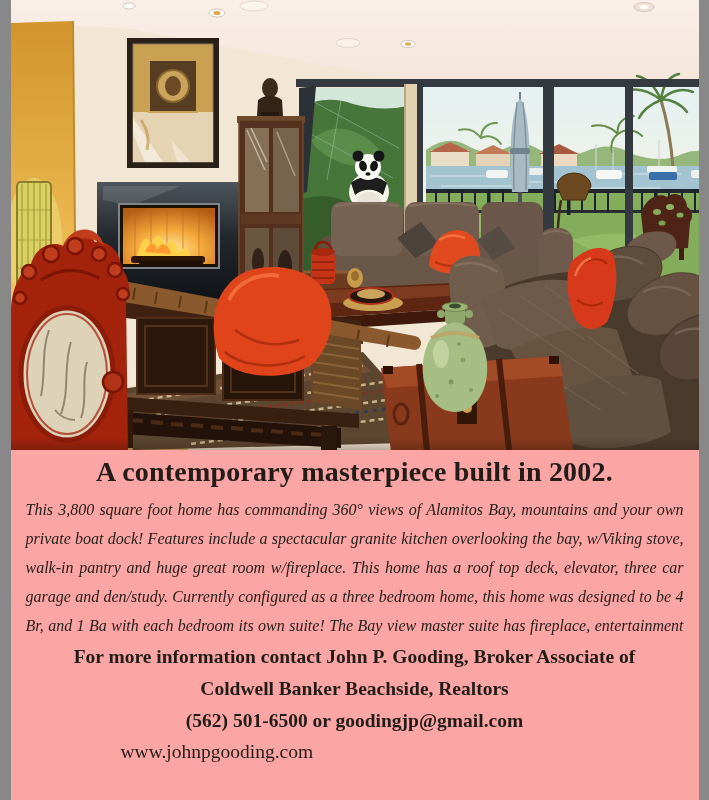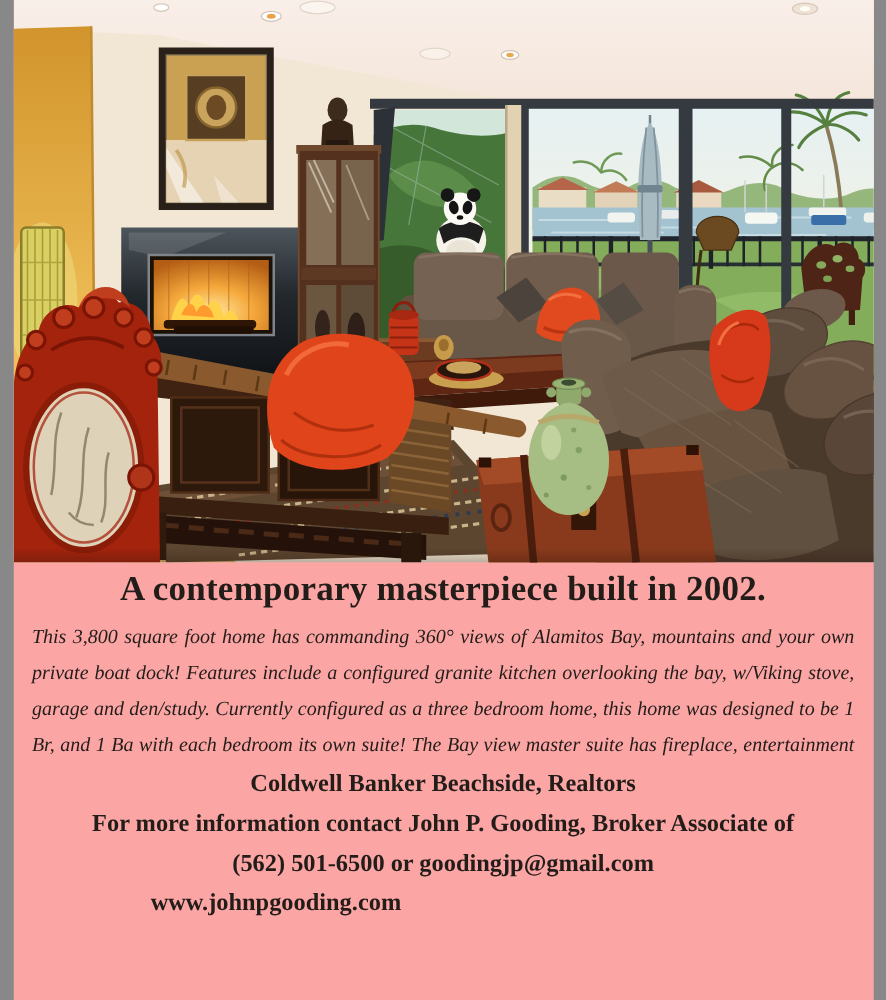--- a/index.html
+++ b/index.html
@@ -20,21 +20,21 @@
     line-height:29px; text-align:justify; text-align-last:justify;
     white-space:nowrap; overflow:visible;
   }
   .body-line.last { text-align-last:left; }
   .contact-line {
     font-weight:bold; font-size:19.5px; line-height:31px; text-align:center;
     margin-top:1px;
   }
   .bottom-row {
     display:flex; justify-content:space-between; align-items:baseline;
-    font-weight:bold; font-size:19.5px; line-height:31px;
+    font-weight:normal; font-size:19.5px; line-height:31px;
     padding:0 100px 0 95px;
   }
 </style>
 </head>
 <body>
 
 <div class="ad">
 
   <svg class="photo" viewBox="0 0 709 450" aria-label="property photo">
     <defs>
@@ -399,26 +399,27 @@
     </g>
 
     <rect x="0" y="438" width="709" height="12" fill="url(#botShade)"></rect>
   </svg>
 
   <div class="content">
     <h1 class="headline">A contemporary masterpiece built in 2002.</h1>
 
     <div class="body-lines">
         <div class="body-line">This 3,800 square foot home has commanding 360° views of Alamitos Bay, mountains and your own</div>
-        <div class="body-line">private boat dock! Features include a configured granite kitchen overlooking the bay, w/Viking stove,</div>
-        <div class="body-line">garage and den/study. Currently configured as a three bedroom home, this home was designed to be 1</div>
+        <div class="body-line">private boat dock! Features include a spectacular granite kitchen overlooking the bay, w/Viking stove,</div>
+        <div class="body-line">walk-in pantry and huge great room w/fireplace. This home has a roof top deck, elevator, three car</div>
+        <div class="body-line">garage and den/study. Currently configured as a three bedroom home, this home was designed to be 4</div>
         <div class="body-line">Br, and 1 Ba with each bedroom its own suite! The Bay view master suite has fireplace, entertainment</div>
       </div>
 
+    <div class="contact-line">For more information contact John P. Gooding, Broker Associate of</div>
     <div class="contact-line">Coldwell Banker Beachside, Realtors</div>
-    <div class="contact-line">For more information contact John P. Gooding, Broker Associate of</div>
     <div class="contact-line">(562) 501-6500 or goodingjp@gmail.com</div>
 
     <div class="bottom-row">
       <span>www.johnpgooding.com</span>
     </div>
   </div>
 </div>
 
 </body></html>

